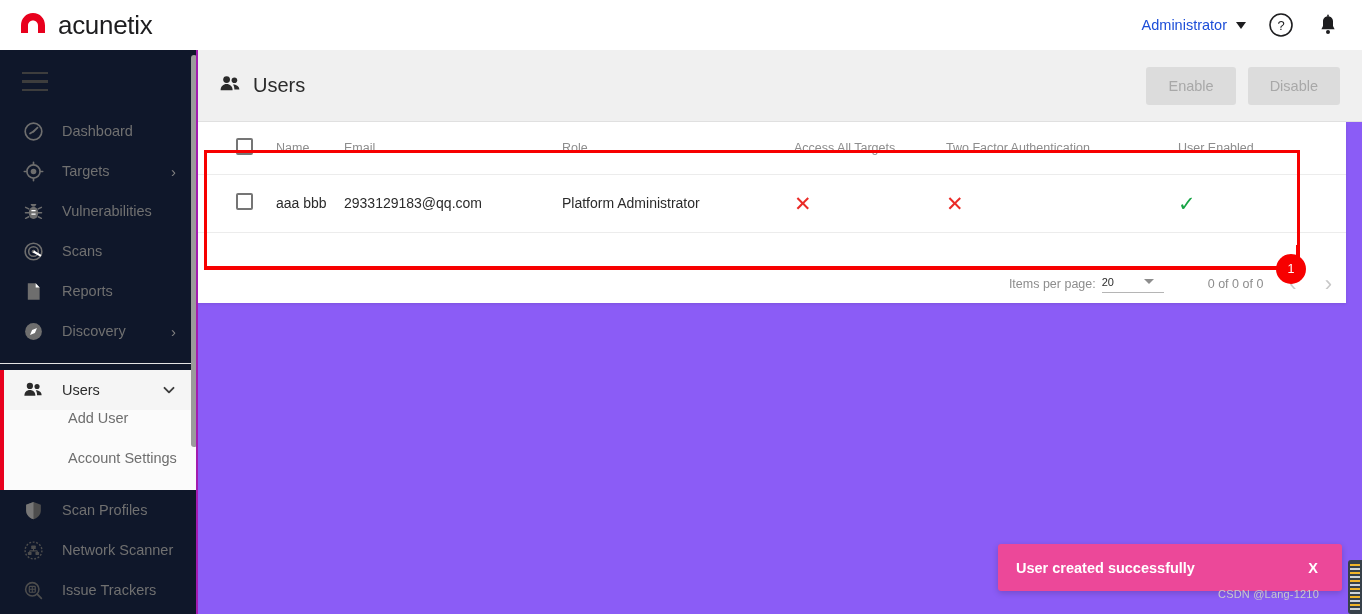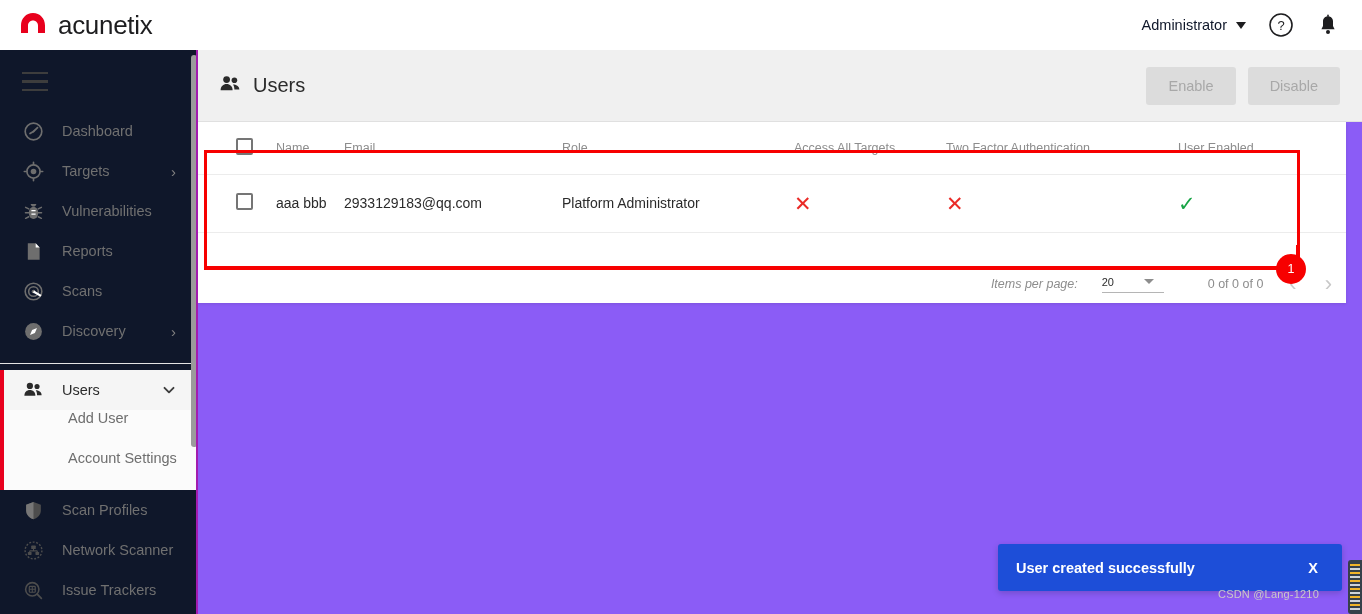--- a/index.html
+++ b/index.html
@@ -17,21 +17,21 @@
     background: #ffffff; display: flex; align-items: center;
     z-index: 30;
   }
   .brand { display: flex; align-items: center; margin-left: 18px; gap: 10px; }
   .brand-mark { width: 30px; height: 30px; }
   .brand-text { font-size: 26px; letter-spacing: -0.3px; color: #1d1d1f; font-weight: 400; }
   .topbar-right {
     margin-left: auto; display: flex; align-items: center; gap: 22px; margin-right: 22px;
   }
   .acct { display: flex; align-items: center; gap: 9px; cursor: pointer; }
-  .acct-name { font-size: 14.5px; color: #0f172a; }
+  .acct-name { font-size: 14.5px; color: #1d4ed8; }
   .caret { width: 0; height: 0; border-left: 5.5px solid transparent;
            border-right: 5.5px solid transparent; border-top: 7px solid #1d1d1f; }
   .ico-btn { cursor: pointer; display: flex; align-items: center; justify-content: center; }
 
   
   .sidebar {
     position: absolute; left: 0; top: 50px; width: 198px; height: 564px;
     background: #0f172a; border-right: 2px solid #a21caf;
     overflow: hidden; z-index: 20;
   }
@@ -114,35 +114,35 @@
     background: #fff; display: inline-block; cursor: pointer;
   }
   .mark-x { color: #ea2b27; font-size: 21px; line-height: 1; }
   .mark-v { color: #17a445; font-size: 21px; line-height: 1; }
 
   
   .paginator {
     position: absolute; right: 14px; bottom: 8px; display: flex;
     align-items: center; gap: 0; color: #8d8d8d; font-size: 12.5px;
   }
-  .pg-label { margin-right: 24px; font-style: italic; }
+  .pg-label { margin-right: 6px; }
   .pg-select {
     display: flex; align-items: center; gap: 30px; border-bottom: 1px solid #b5b5b5;
     padding-bottom: 4px; color: #2b2b2b; font-size: 11px; cursor: pointer; min-width: 62px;
   }
   .pg-arrow-dn { width: 0; height: 0; border-left: 5px solid transparent;
                  border-right: 5px solid transparent; border-top: 5px solid #8d8d8d; }
   .pg-range { margin: 0 26px 0 44px; color: #8d8d8d; }
   .pg-nav { display: flex; align-items: center; gap: 28px; }
   .pg-chev { color: #c8c8c8; font-size: 22px; line-height: 1; cursor: pointer; }
 
   
   .toast {
     position: absolute; left: 998px; top: 544px; width: 344px; height: 47px;
-    background: #1d4ed8; border-radius: 3px; box-shadow: 0 2px 6px rgba(0,0,0,0.18);
+    background: #ec4899; border-radius: 3px; box-shadow: 0 2px 6px rgba(0,0,0,0.18);
     display: flex; align-items: center; z-index: 40;
   }
   .toast-msg { color: #ffffff; font-size: 14.5px; margin-left: 18px; font-weight: bold; }
   .toast-close {
     margin-left: auto; margin-right: 24px; color: #ffffff; font-size: 14.5px;
     font-weight: bold; cursor: pointer;
   }
   .watermark {
     position: absolute; left: 1218px; top: 588px; color: #c9c9c9;
     font-size: 11px; z-index: 45; letter-spacing: 0.2px;
@@ -252,37 +252,37 @@
                    M17.4 9 L21 7.2 M17.4 13.5 L21.2 13.5 M17.4 18 L21 19.8" stroke="#6e6e6e" stroke-width="1.7" stroke-linecap="round"></path>
           <path d="M9.6 11 L14.4 11 M9.6 15 L14.4 15" stroke="#ffffff" stroke-width="1.3"></path>
         </svg>
       </span>
       <span class="nlabel">Vulnerabilities</span>
     </div>
 
     <div class="nav-item">
       <span class="nicon">
         <svg width="21" height="21" viewBox="0 0 24 24">
-          <path d="M5.5 2.5 L14.5 2.5 L19 7.4 L19 21.5 L5.5 21.5 Z" fill="#6e6e6e"></path>
-          <path d="M14.5 2.5 L14.5 7.4 L19 7.4 Z" fill="#ffffff"></path>
-        </svg>
-      </span>
-      <span class="nlabel">Reports</span>
-    </div>
-
-    <div class="nav-item">
-      <span class="nicon">
-        <svg width="21" height="21" viewBox="0 0 24 24">
           <circle cx="12" cy="12" r="9.5" fill="none" stroke="#6e6e6e" stroke-width="1.8"></circle>
           <circle cx="12" cy="12" r="5.5" fill="none" stroke="#6e6e6e" stroke-width="1.8"></circle>
           <circle cx="12" cy="12" r="2.1" fill="#6e6e6e"></circle>
           <path d="M12 12 L20.5 17" stroke="#ffffff" stroke-width="2.4"></path>
         </svg>
       </span>
       <span class="nlabel">Scans</span>
+    </div>
+
+    <div class="nav-item">
+      <span class="nicon">
+        <svg width="21" height="21" viewBox="0 0 24 24">
+          <path d="M5.5 2.5 L14.5 2.5 L19 7.4 L19 21.5 L5.5 21.5 Z" fill="#6e6e6e"></path>
+          <path d="M14.5 2.5 L14.5 7.4 L19 7.4 Z" fill="#ffffff"></path>
+        </svg>
+      </span>
+      <span class="nlabel">Reports</span>
     </div>
 
     <div class="nav-item">
       <span class="nicon">
         <svg width="21" height="21" viewBox="0 0 24 24">
           <circle cx="12" cy="12" r="9.6" fill="#6e6e6e"></circle>
           <path d="M16 8 L10.4 10.4 L8 16 L13.6 13.6 Z" fill="#ffffff"></path>
         </svg>
       </span>
       <span class="nlabel">Discovery</span>

